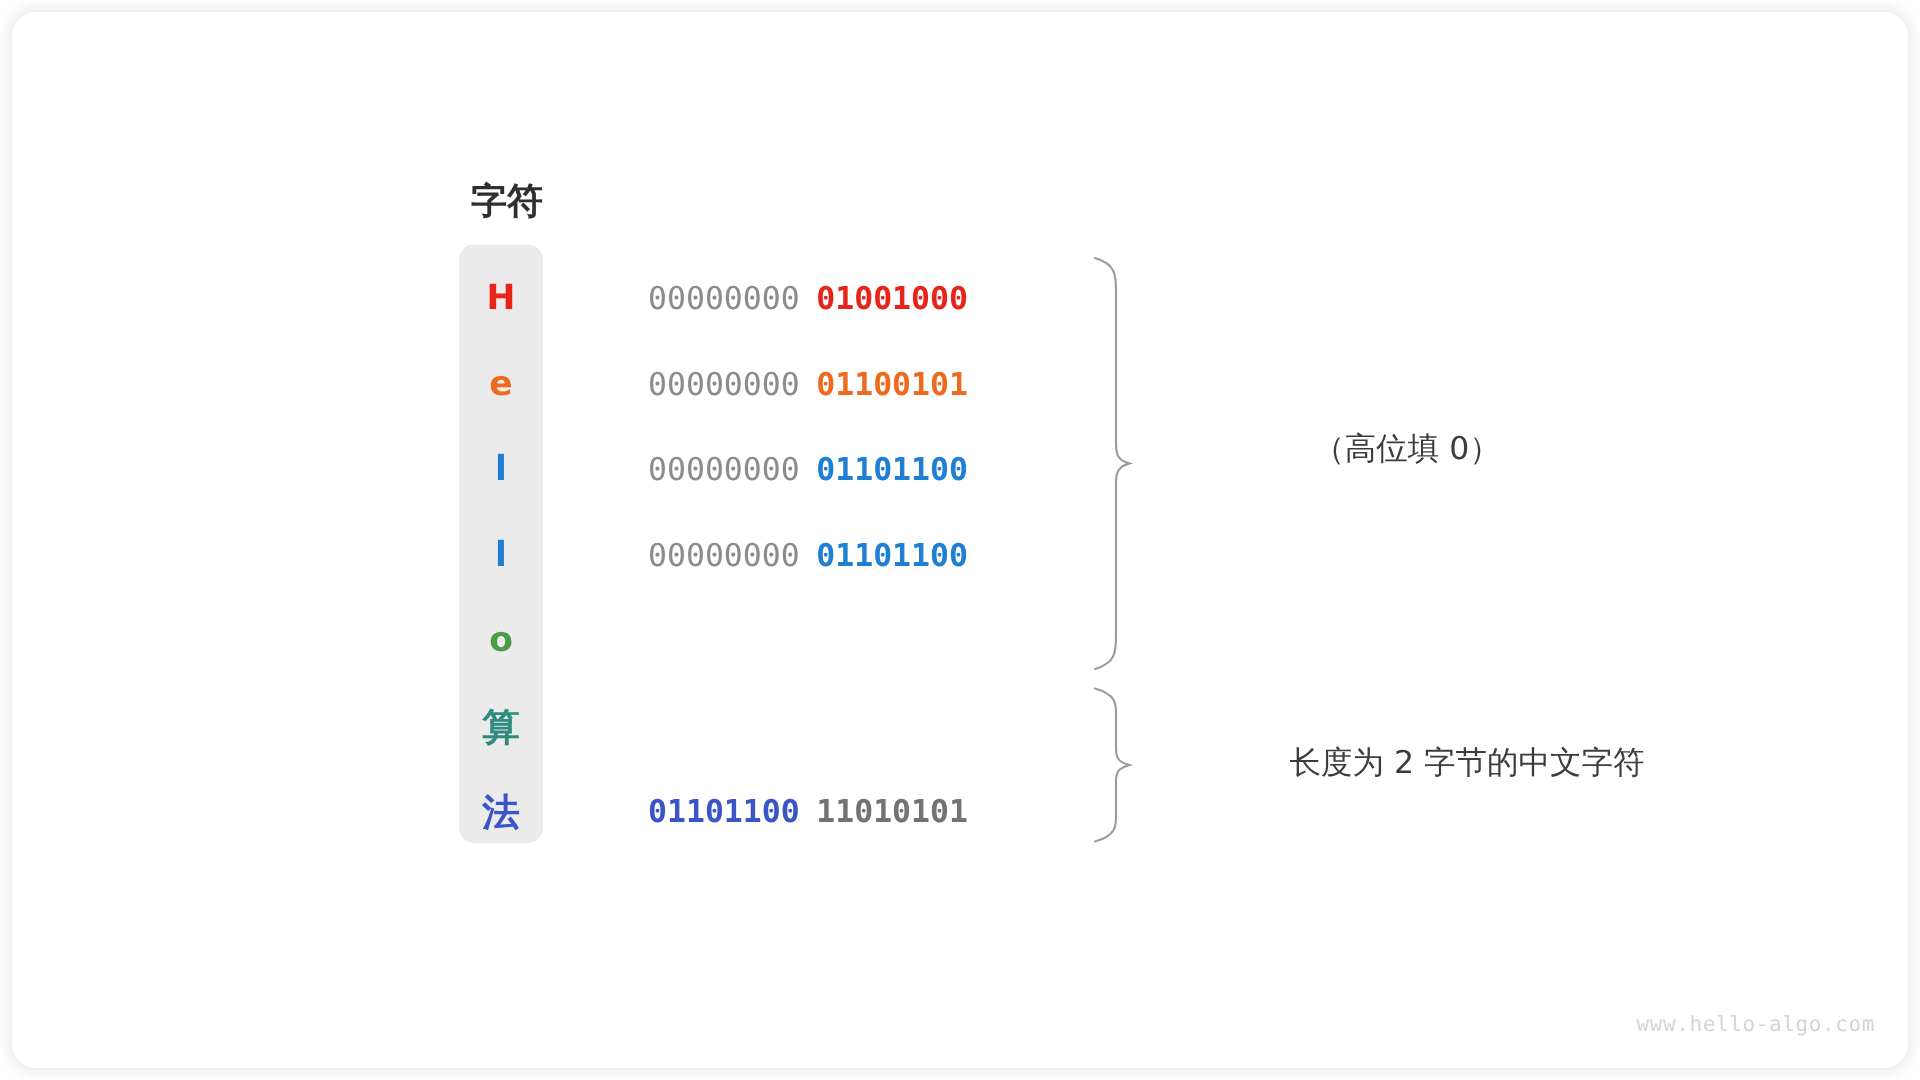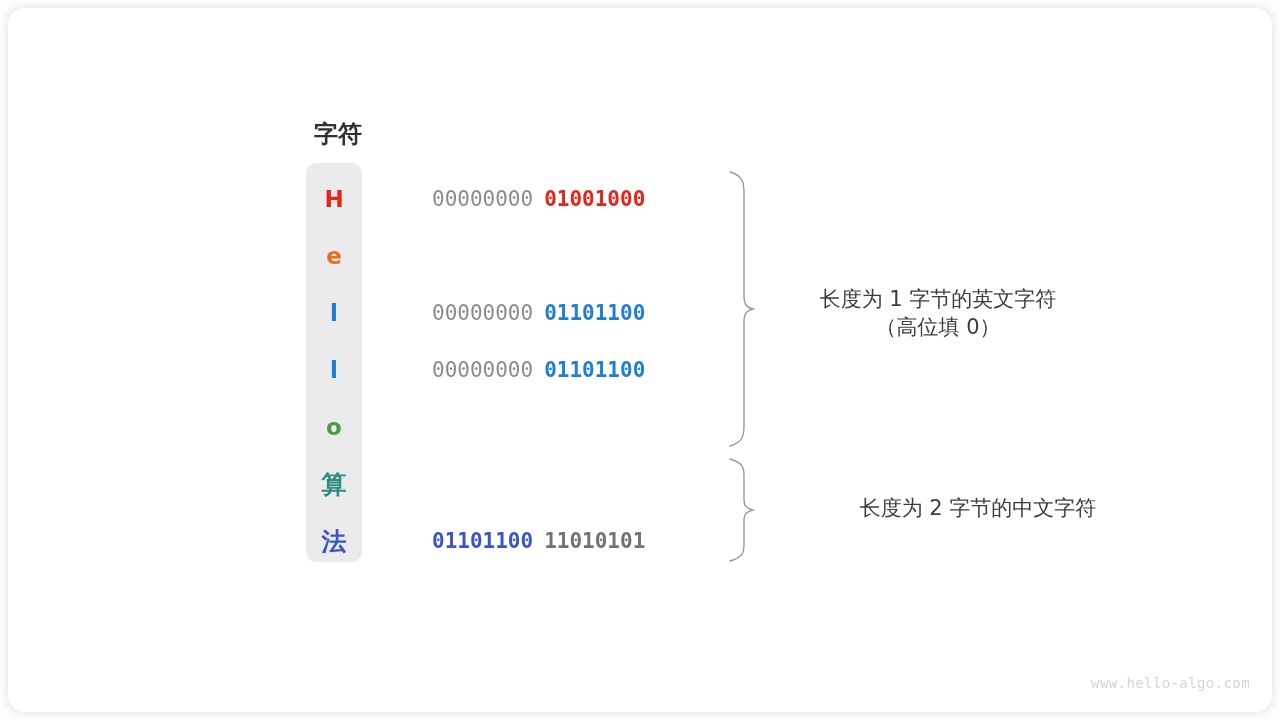--- a/index.html
+++ b/index.html
@@ -159,20 +159,21 @@
 
     <div id="char-panel"></div>
 
     <div id="rows-container">
         <div class="row" style="top: 163px;">
           <div class="row-char" style="color: rgb(232, 35, 26);">H</div>
           <div class="row-bytes"><span class="byte-hi">00000000</span><span class="byte-gap"></span><span class="byte-lo" style="color: rgb(232, 35, 26);">01001000</span></div>
         </div>
         <div class="row" style="top: 220px;">
           <div class="row-char" style="color: rgb(238, 107, 30);">e</div>
+          <div class="row-bytes"><span class="byte-hi">00000000</span><span class="byte-gap"></span><span class="byte-lo" style="color: rgb(238, 107, 30);">01100101</span></div>
         </div>
         <div class="row" style="top: 277px;">
           <div class="row-char" style="color: rgb(30, 127, 212);">l</div>
           <div class="row-bytes"><span class="byte-hi">00000000</span><span class="byte-gap"></span><span class="byte-lo" style="color: rgb(30, 127, 212);">01101100</span></div>
         </div>
         <div class="row" style="top: 334px;">
           <div class="row-char" style="color: rgb(30, 127, 212);">l</div>
           <div class="row-bytes"><span class="byte-hi">00000000</span><span class="byte-gap"></span><span class="byte-lo" style="color: rgb(30, 127, 212);">01101100</span></div>
         </div>
         <div class="row" style="top: 391px;">
@@ -200,21 +201,20 @@
       <path d="M 722,451
                C 736,455 736,461 736,468
                L 736,491
                C 736,498 738,500 745,502
                C 738,504 736,506 736,513
                L 736,536
                C 736,543 736,549 722,553" fill="none" stroke="#9a9a9a" stroke-width="1.4" stroke-linecap="round"></path>
     </svg>
 
     <div class="annotation" id="annotation-1">
-      <span class="line">长度为 1 字节的英文字符</span>
       <span class="line">（高位填 0）</span>
     </div>
     <div class="annotation" id="annotation-2">
       <span class="line">长度为 2 字节的中文字符</span>
     </div>
 
     <div id="watermark">www.hello-algo.com</div>
 
   </div>
 </div>

